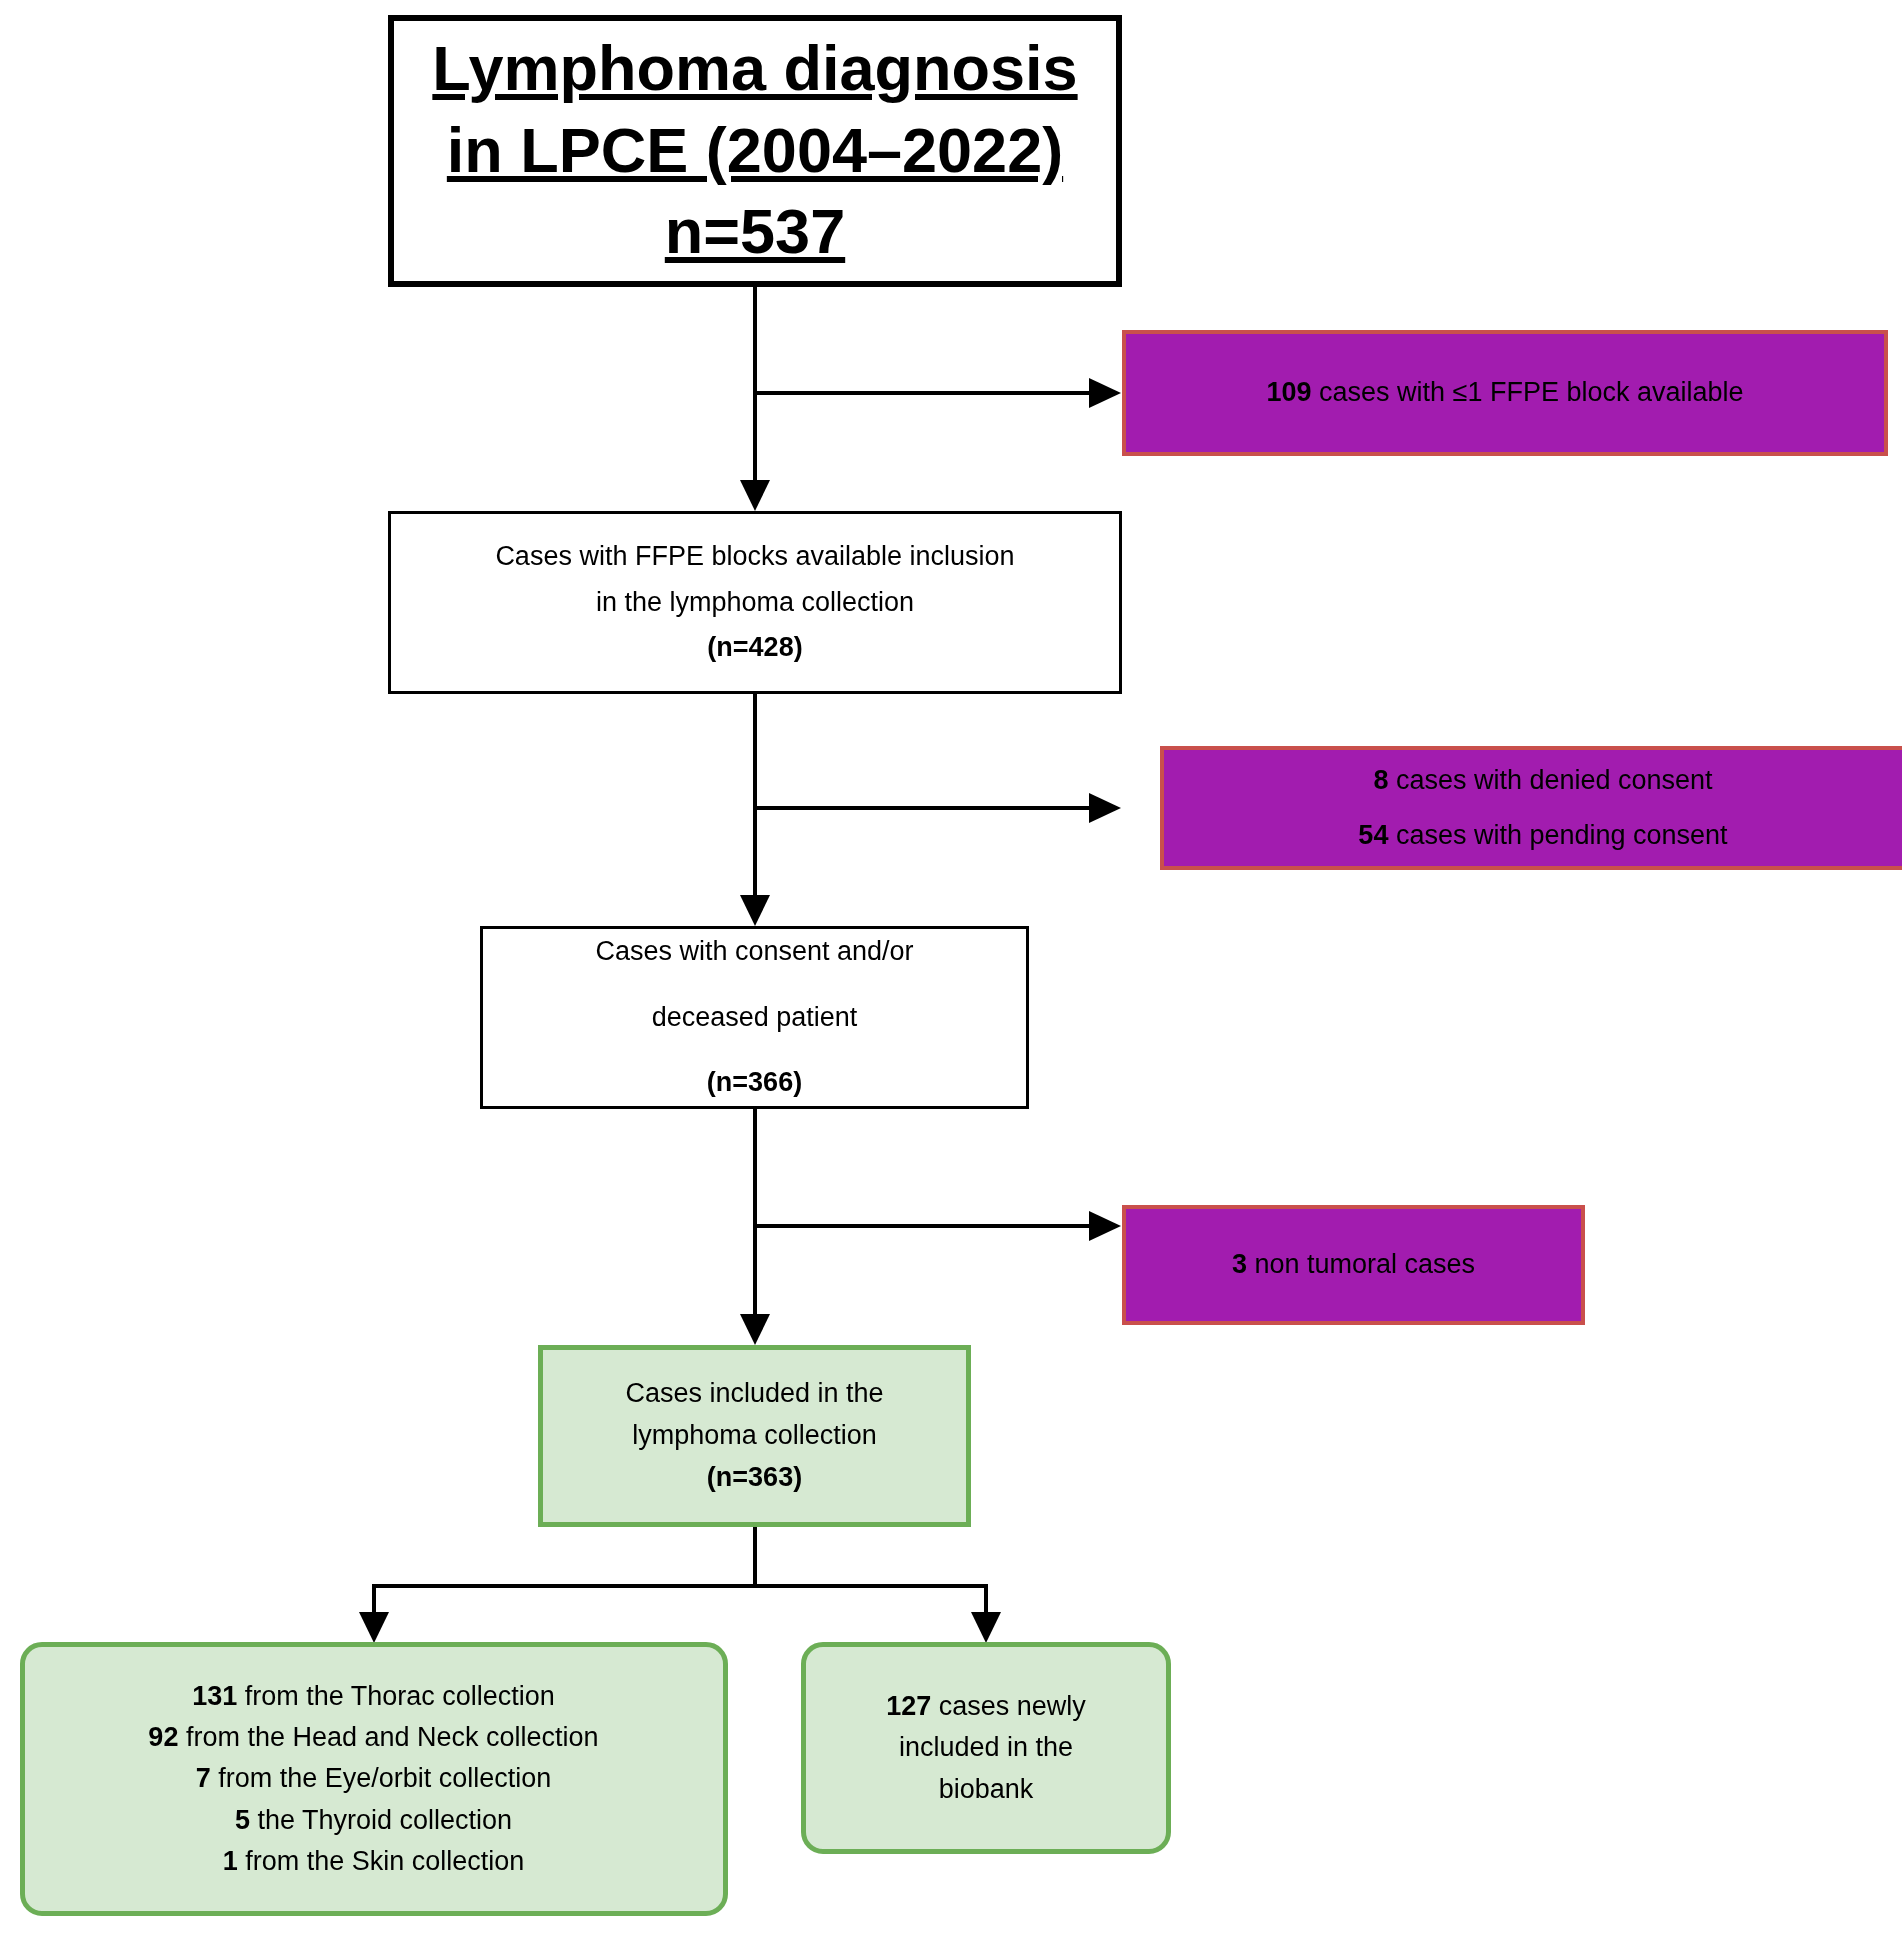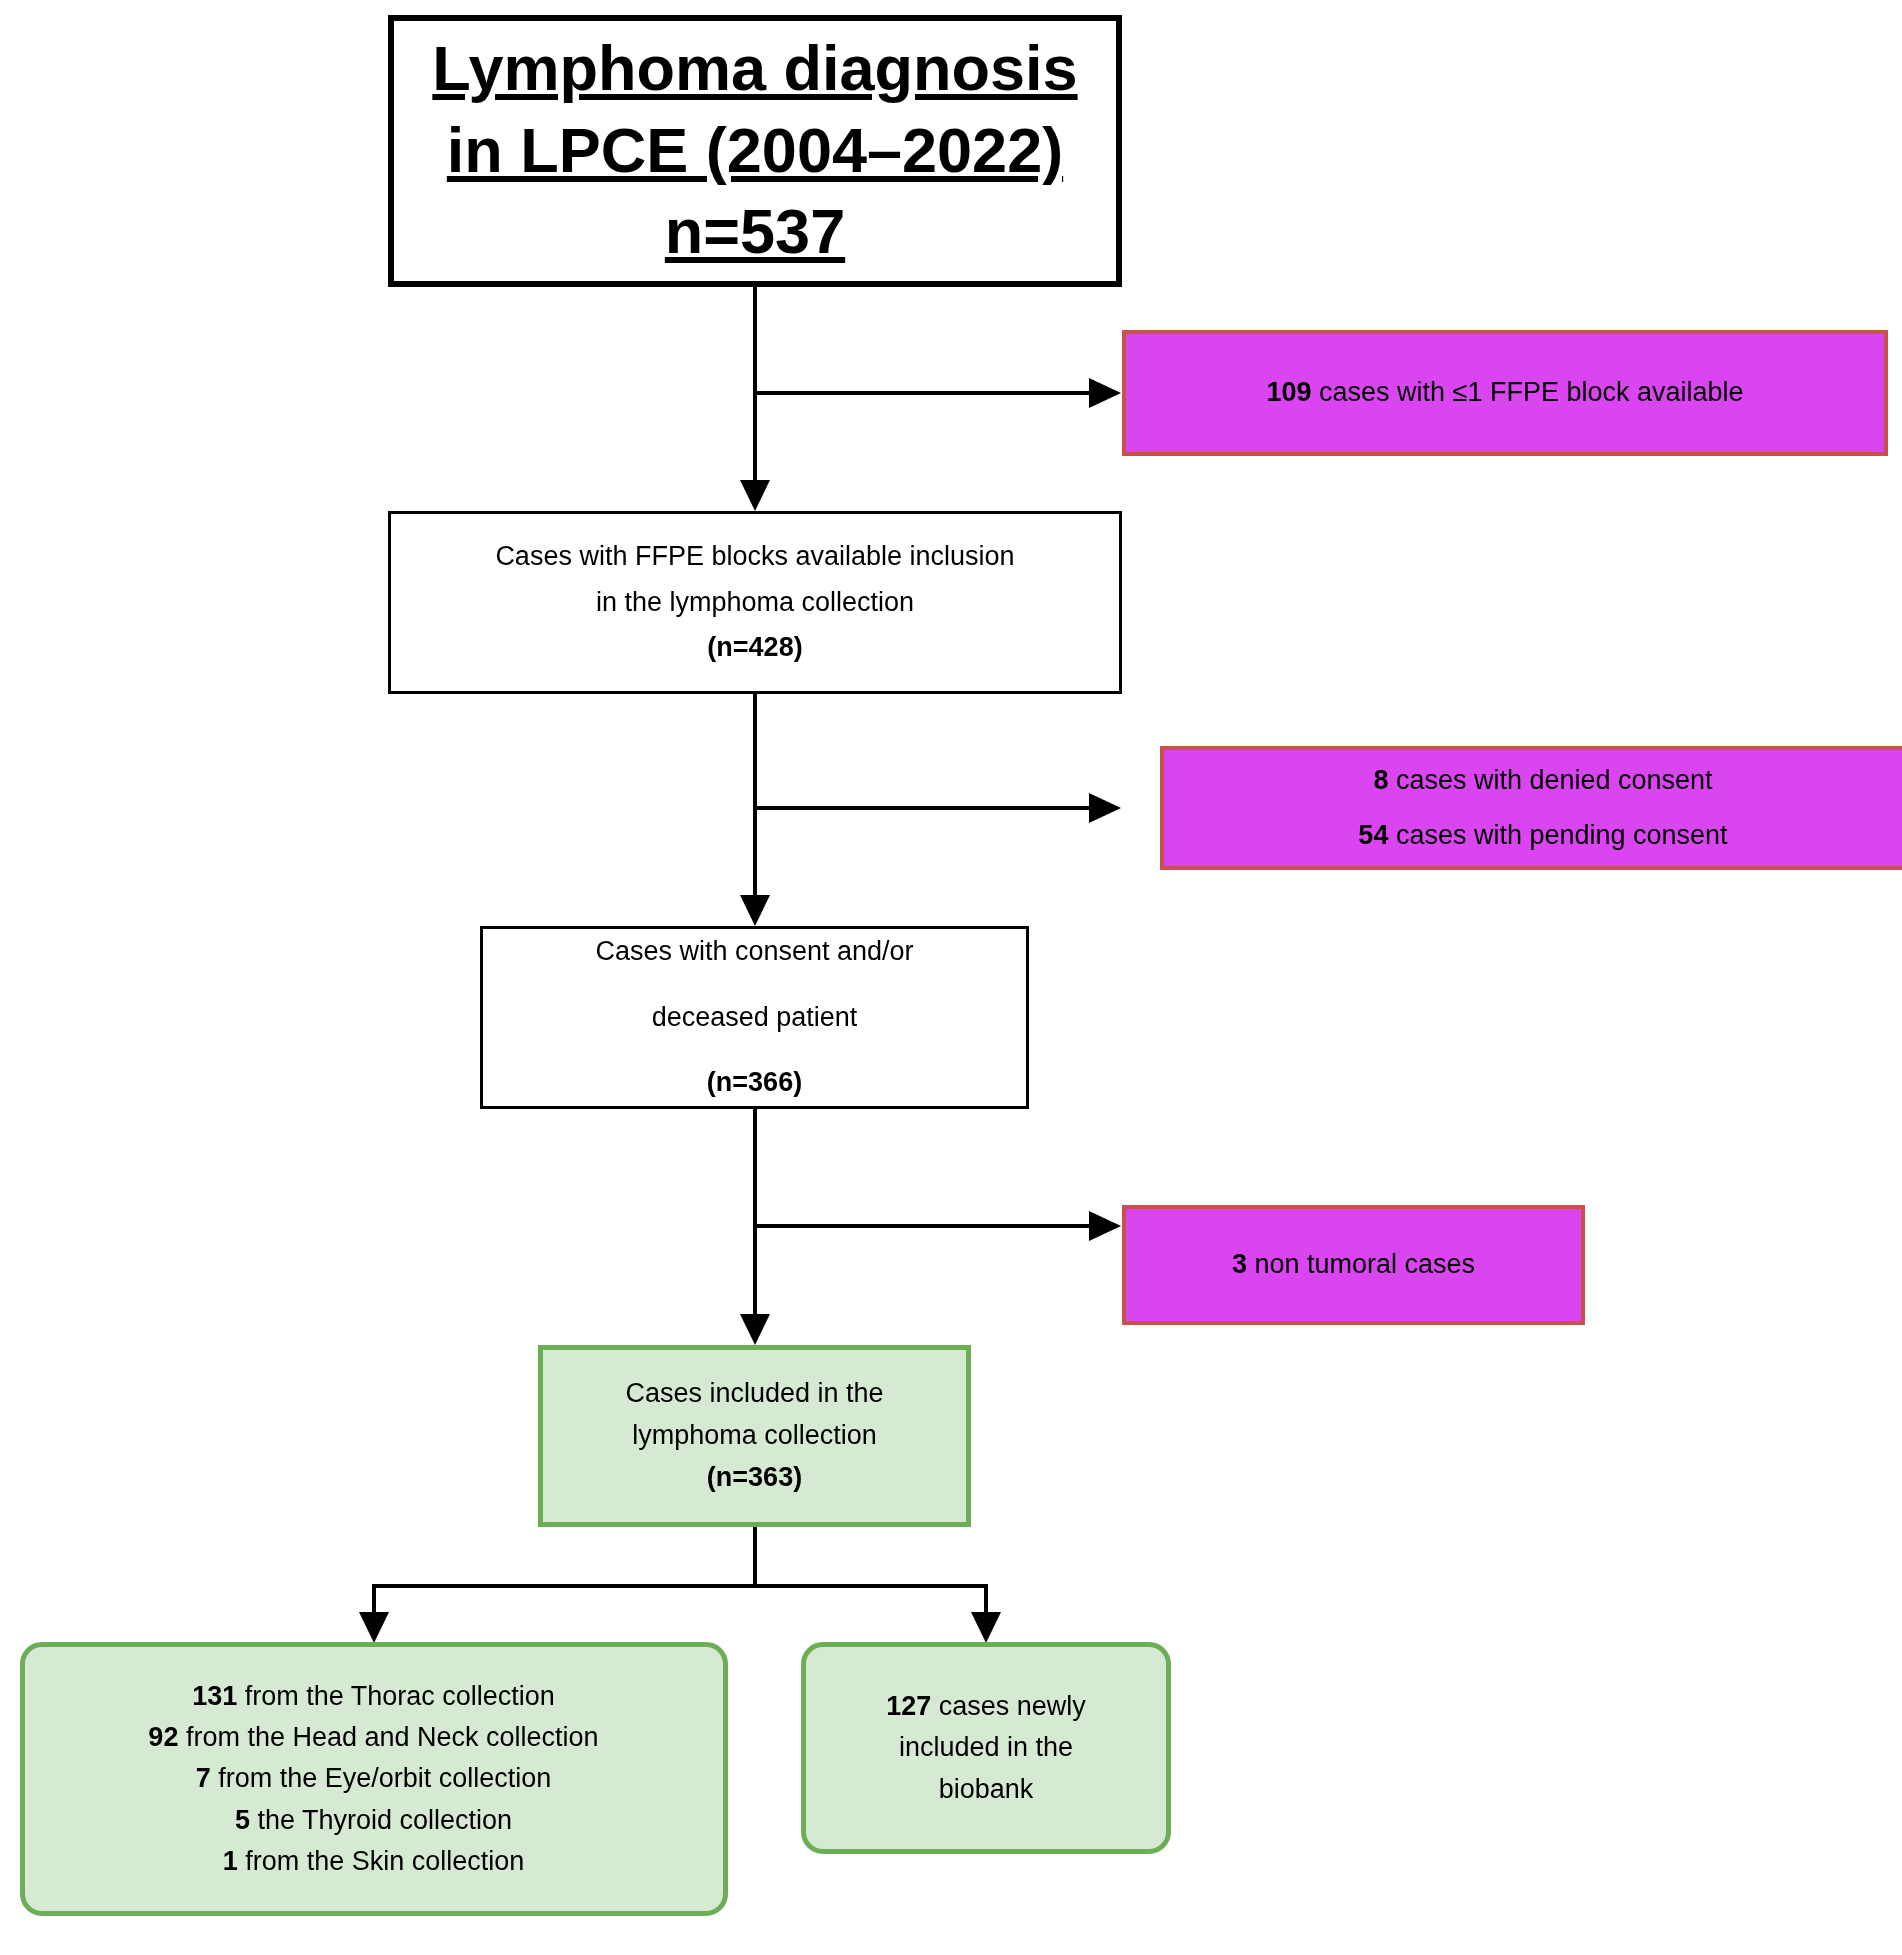--- a/index.html
+++ b/index.html
@@ -26,21 +26,21 @@
   .node .line { white-space: nowrap; }
   .plain  { border: 3.9px solid #000000; }
   .titlebox {
     border: 6.7px solid #000000;
     font-weight: bold;
     font-size: 63px;
     line-height: 1.3;
     text-decoration: underline;
   }
   .excluded {
-    background: #d946ef;
+    background: #a21caf;
     border: 4.5px solid #c9504c;
   }
   .included {
     background: #d6e9d2;
     border: 5px solid #6cae56;
   }
   .tight { line-height: 1.52; border-radius: 22px; }
   .vline, .hline { position: absolute; background: #000000; }
   .vline { width: 3.9px; }
   .hline { height: 3.9px; }

